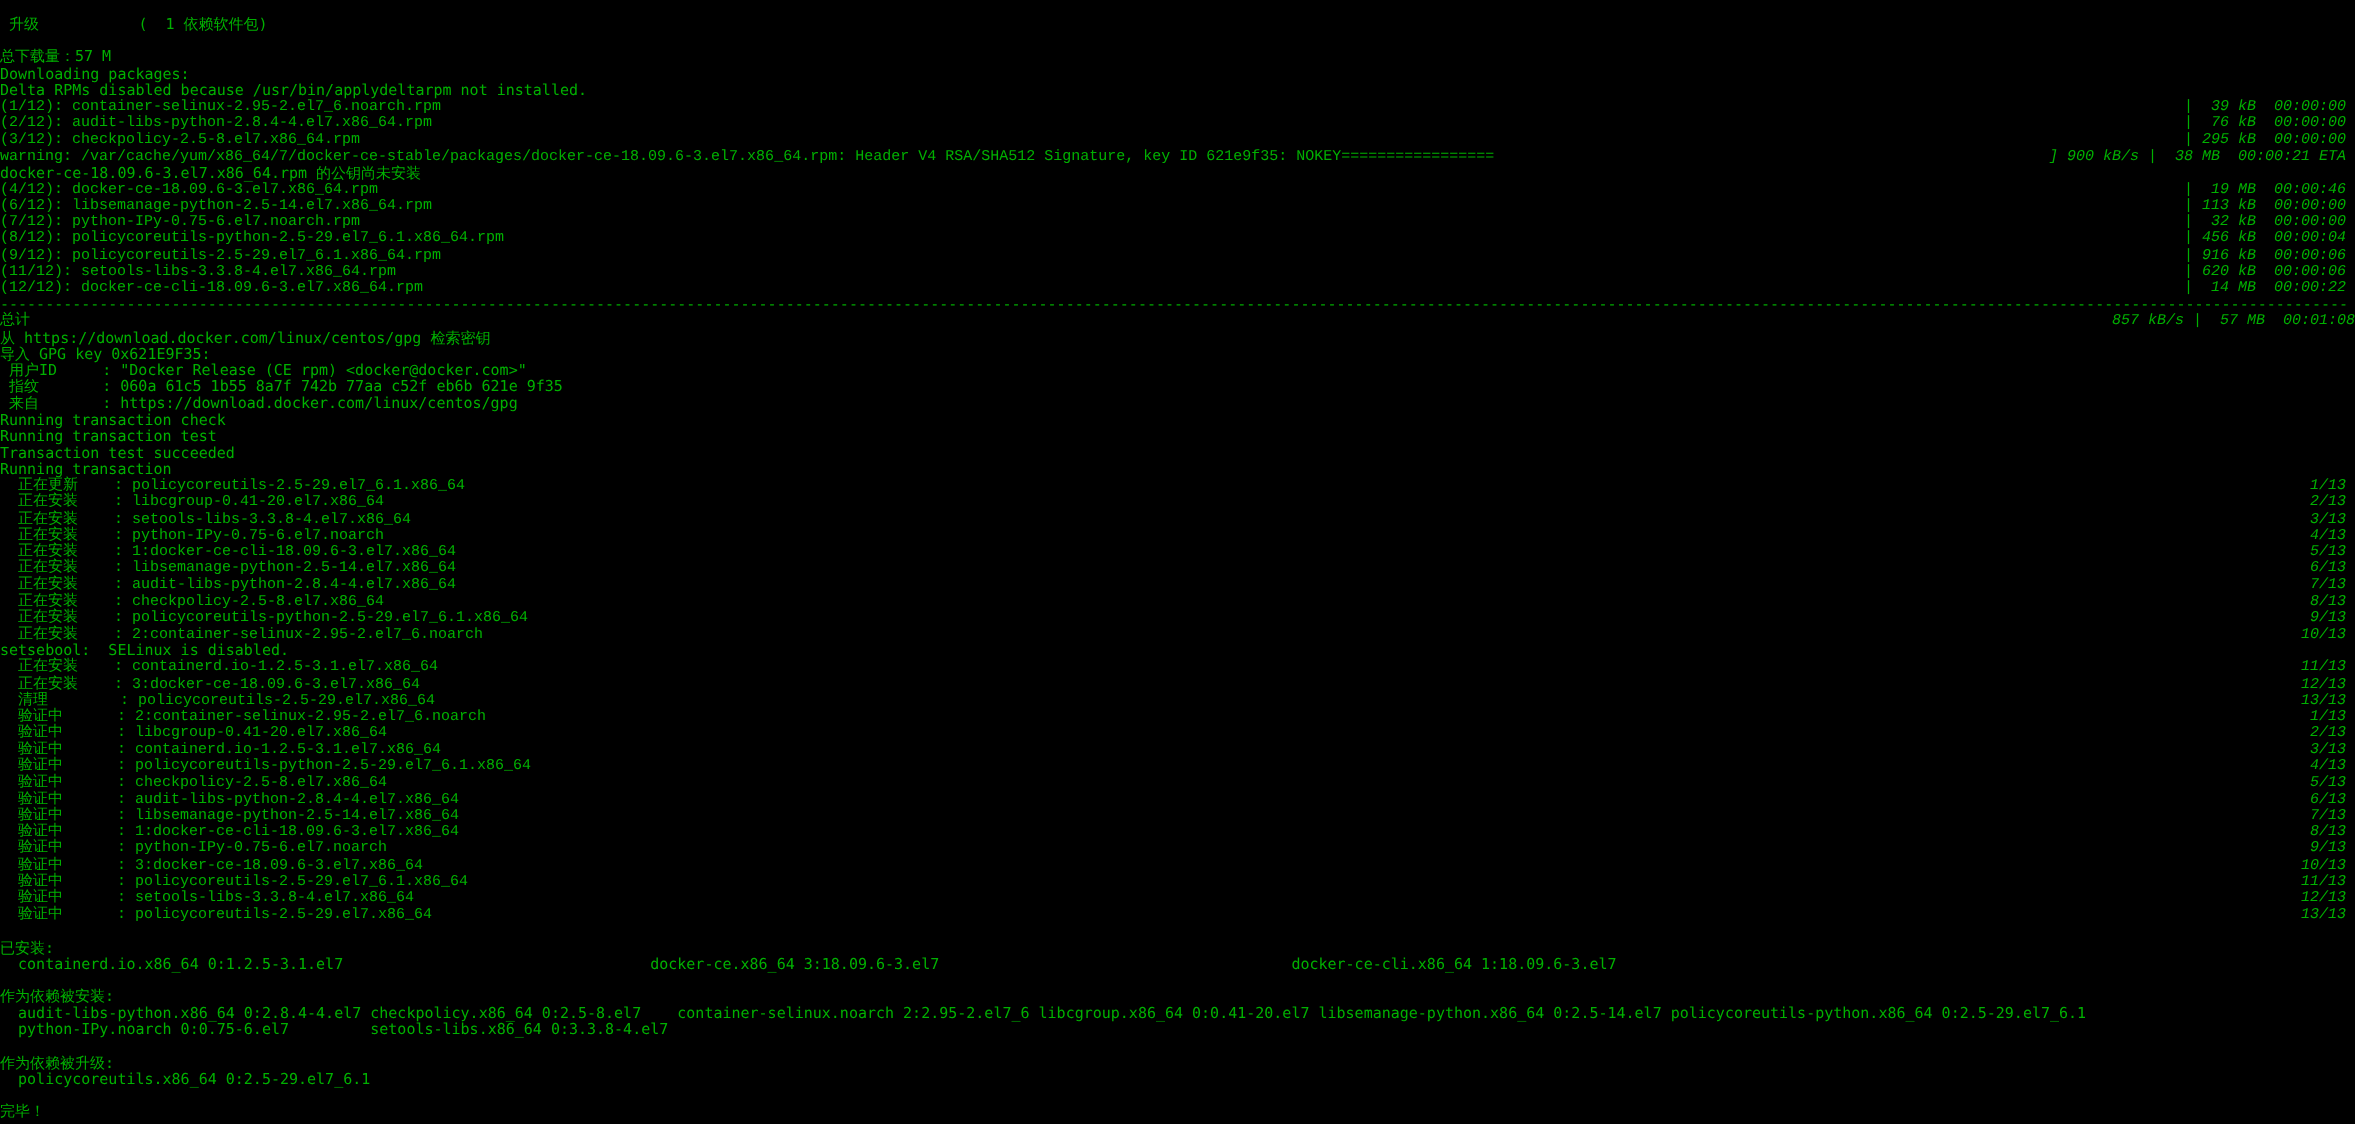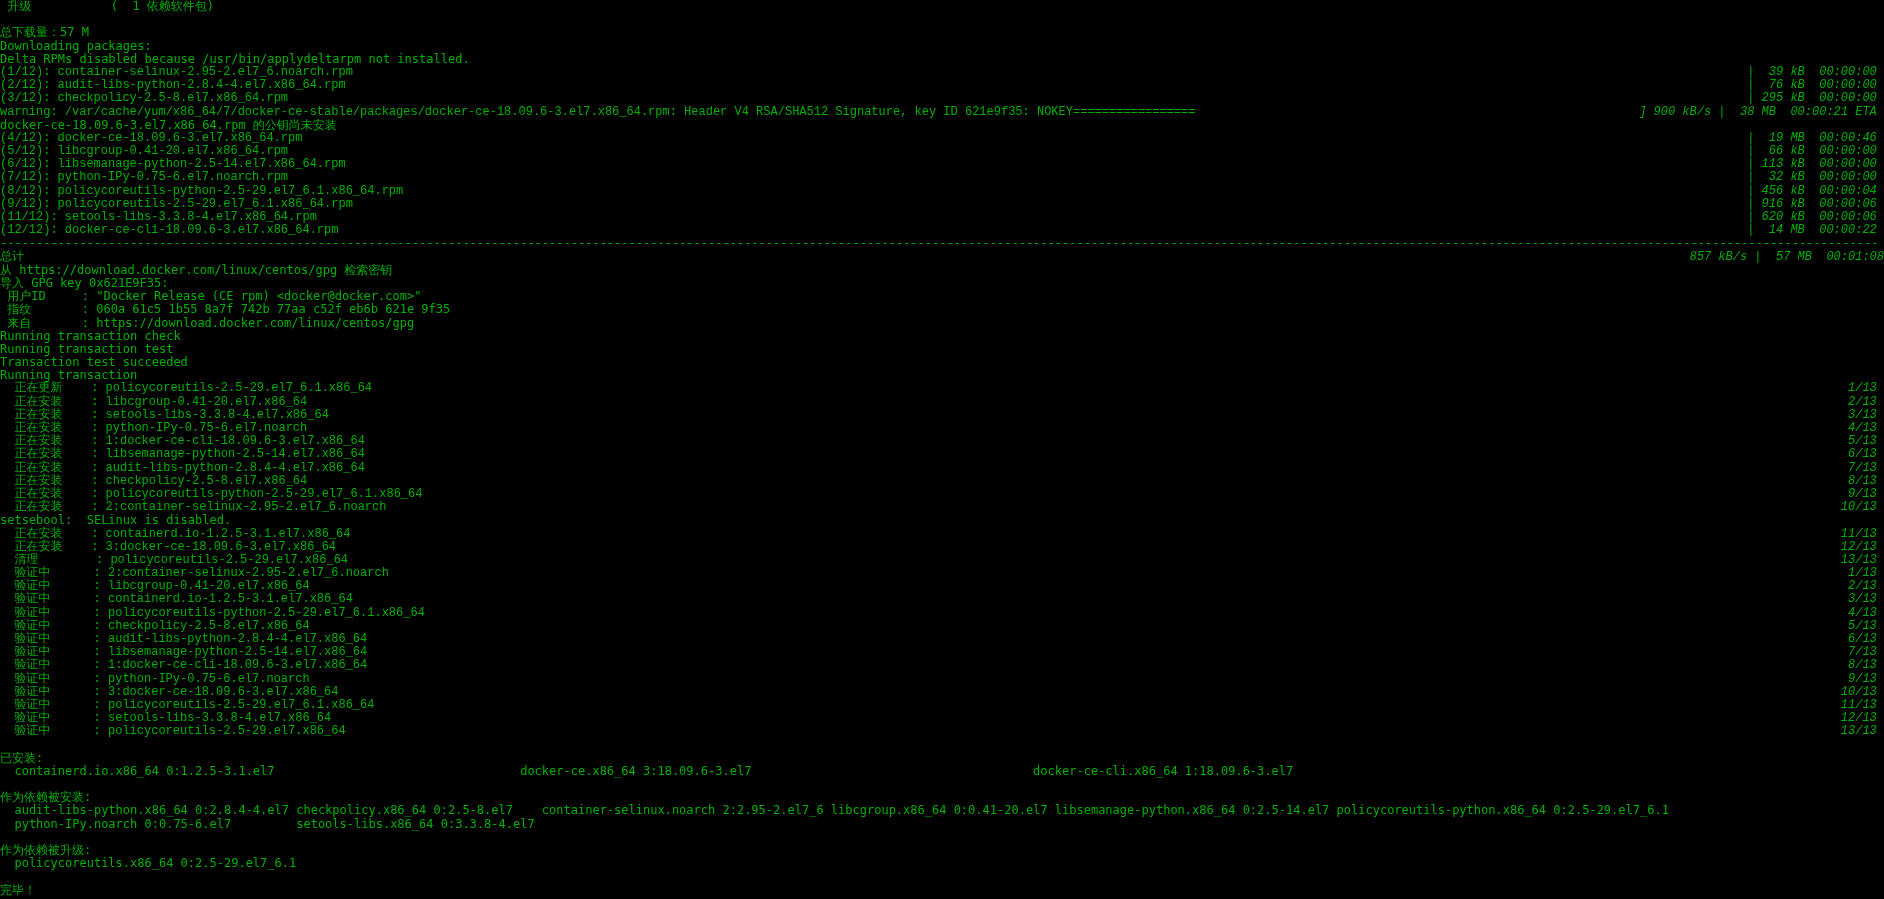--- a/index.html
+++ b/index.html
@@ -1,21 +1,21 @@
 <!DOCTYPE html>
 <html><head>
 <meta charset="utf-8">
 <style>
   html,body{margin:0;padding:0;background:#000;color:#00b000;font-family:"Courier New",monospace;font-size:12px;line-height:1.1;width:1884px;}
   pre{margin:0;white-space:pre;}
   .row{display:flex;text-align:center;}
   .left{white-space:pre;}
   .right{white-space:pre;margin-left:auto;font-style:italic;}
   .divider{color:#00b000;}
-  .nonint{user-select:text;}
+  .nonint{user-select:text;margin-top:13px;}
 </style>
 </head>
 <body>
 
 <pre class="nonint"> <span>升级</span>           <span>(  1 依赖软件包)</span></pre>
 <pre> </pre>
 <pre>总下载量：57 M</pre>
 <pre>Downloading packages:</pre>
 <pre>Delta RPMs disabled because /usr/bin/applydeltarpm not installed.</pre>
 
@@ -37,24 +37,20 @@
 <div class="row">
   <span class="left">warning: /var/cache/yum/x86_64/7/docker-ce-stable/packages/docker-ce-18.09.6-3.el7.x86_64.rpm: Header V4 RSA/SHA512 Signature, key ID 621e9f35: NOKEY=================    </span>
   <span class="right">] 900 kB/s |  38 MB  00:00:21 ETA </span>
 </div>
 <pre>docker-ce-18.09.6-3.el7.x86_64.rpm 的公钥尚未安装</pre>
 
 <div id="dl2">
     <div class="row">
       <span class="left">(4/12): docker-ce-18.09.6-3.el7.x86_64.rpm</span>
       <span class="right">|  19 MB  00:00:46 </span>
-    </div>
-    <div class="row">
-      <span class="left">(5/12): libcgroup-0.41-20.el7.x86_64.rpm</span>
-      <span class="right">|  66 kB  00:00:00 </span>
     </div>
     <div class="row">
       <span class="left">(6/12): libsemanage-python-2.5-14.el7.x86_64.rpm</span>
       <span class="right">| 113 kB  00:00:00 </span>
     </div>
     <div class="row">
       <span class="left">(7/12): python-IPy-0.75-6.el7.noarch.rpm</span>
       <span class="right">|  32 kB  00:00:00 </span>
     </div>
     <div class="row">

